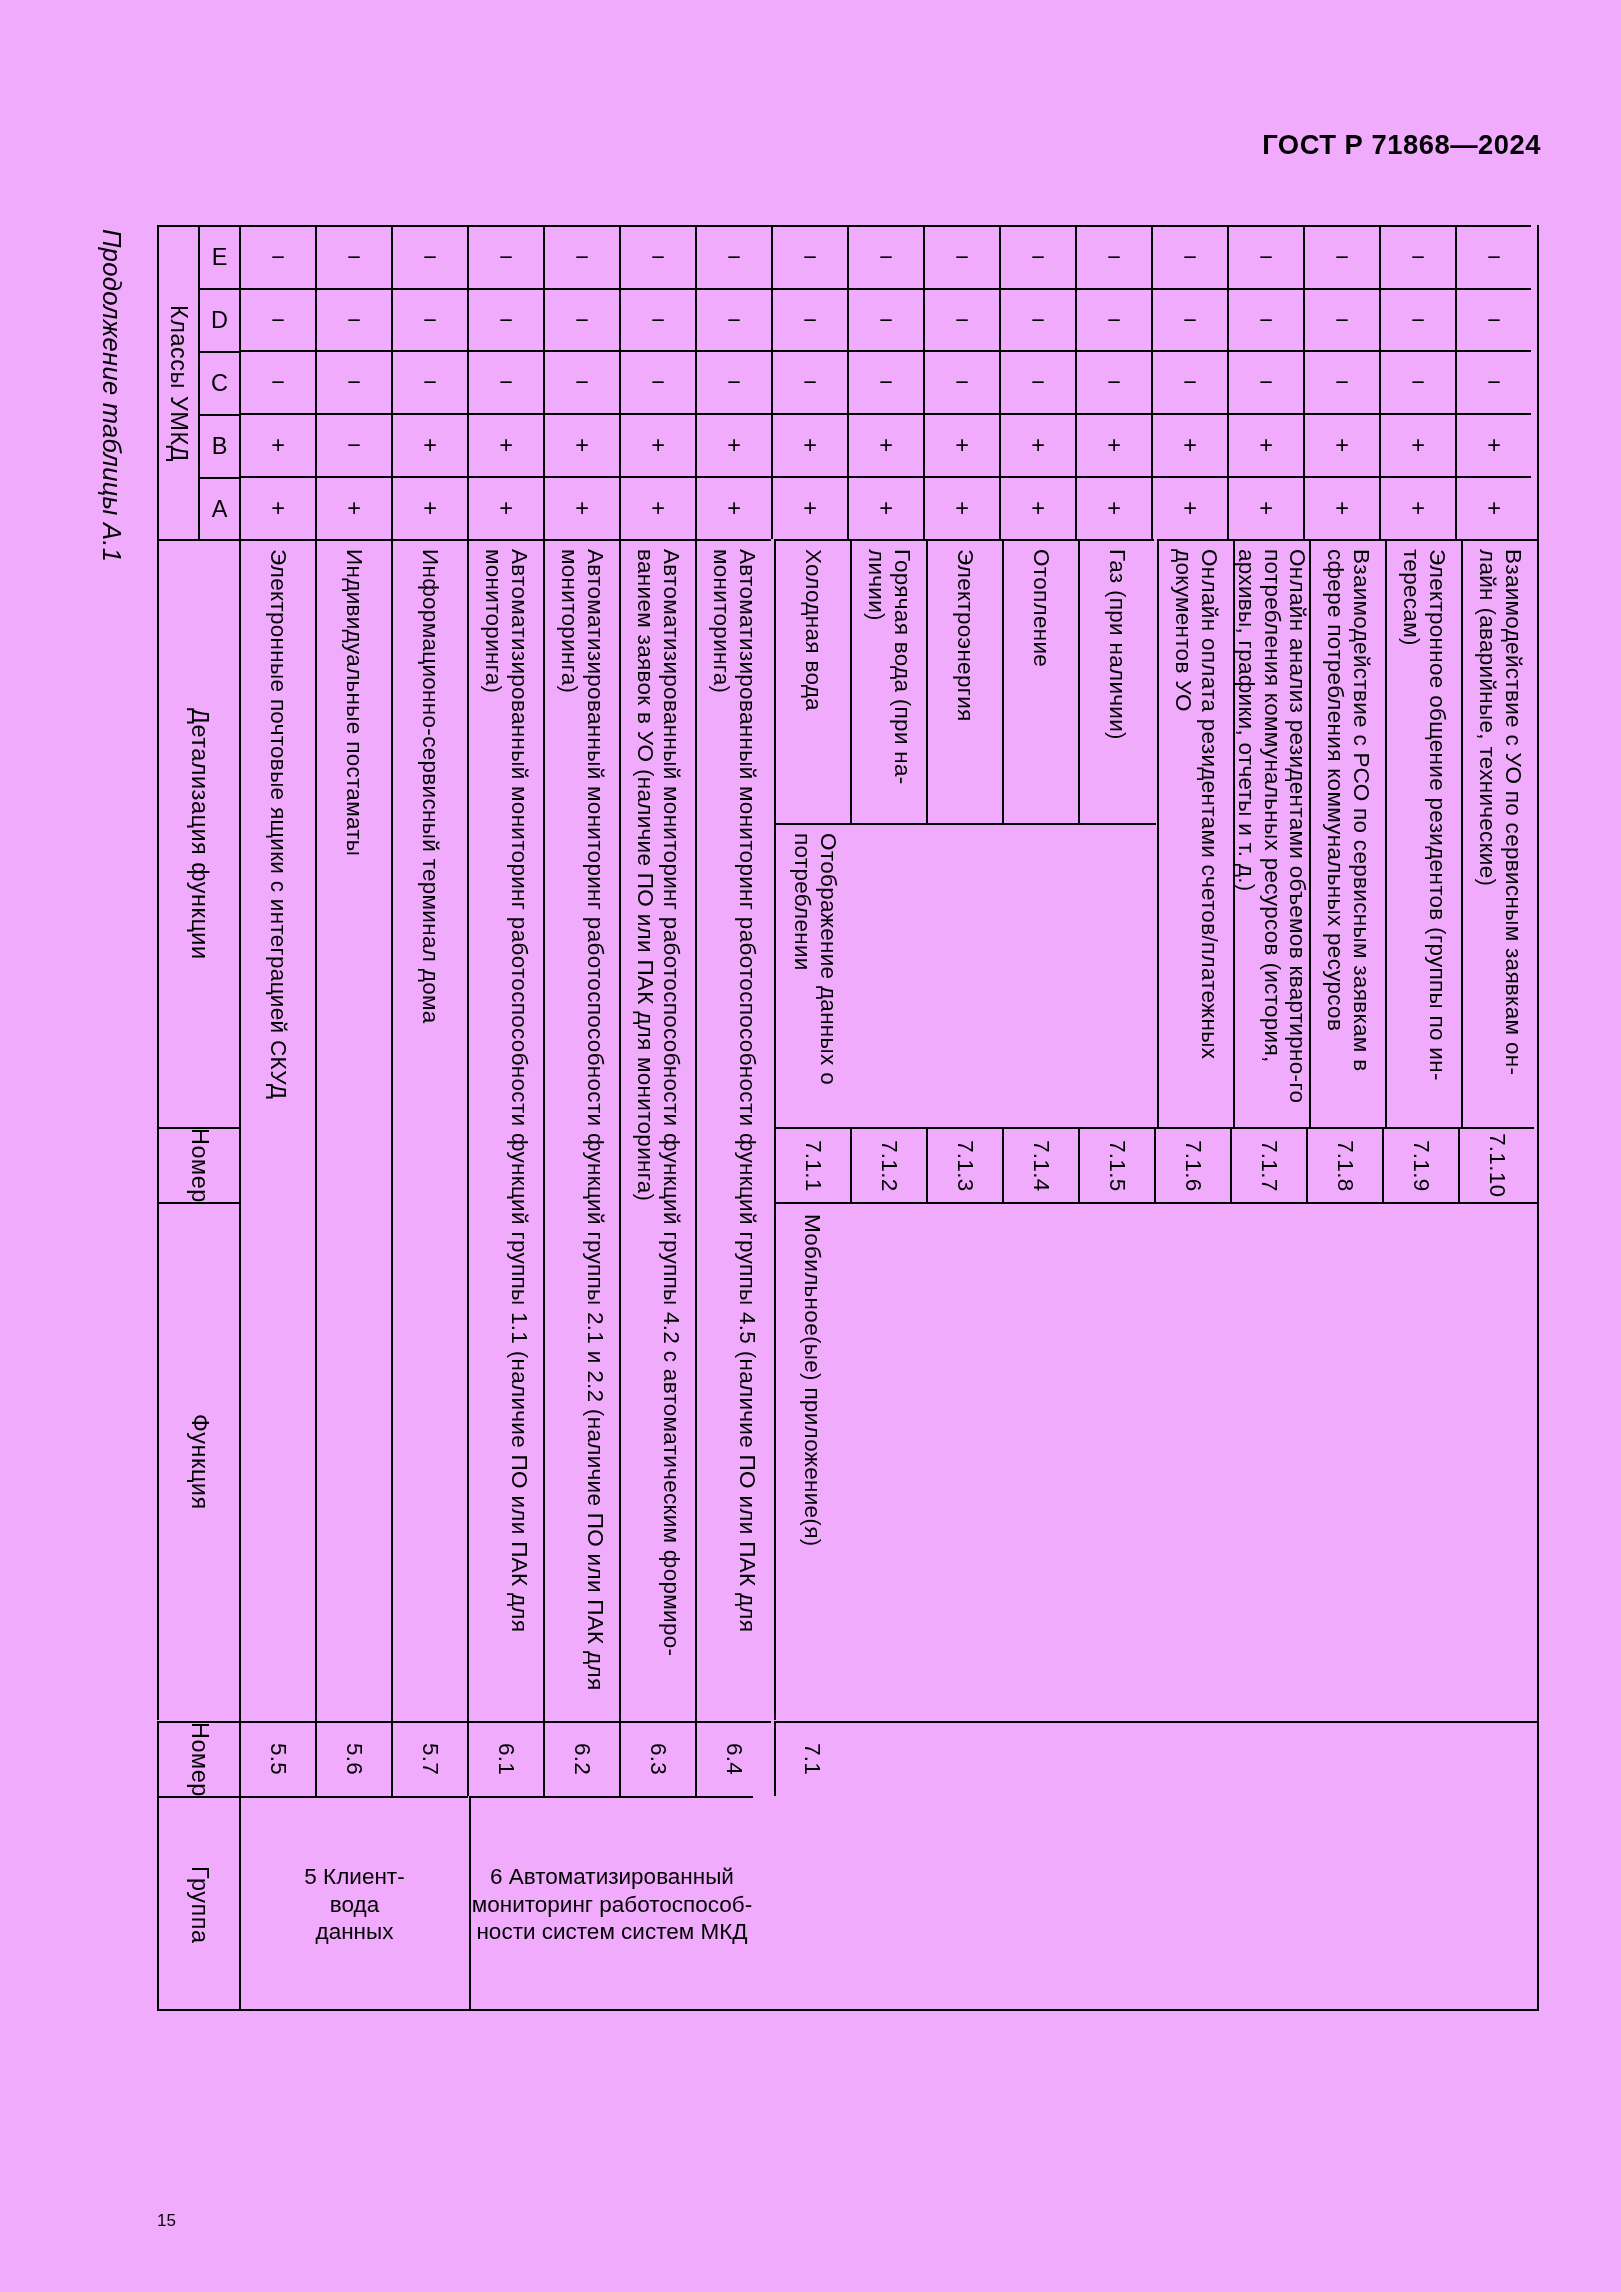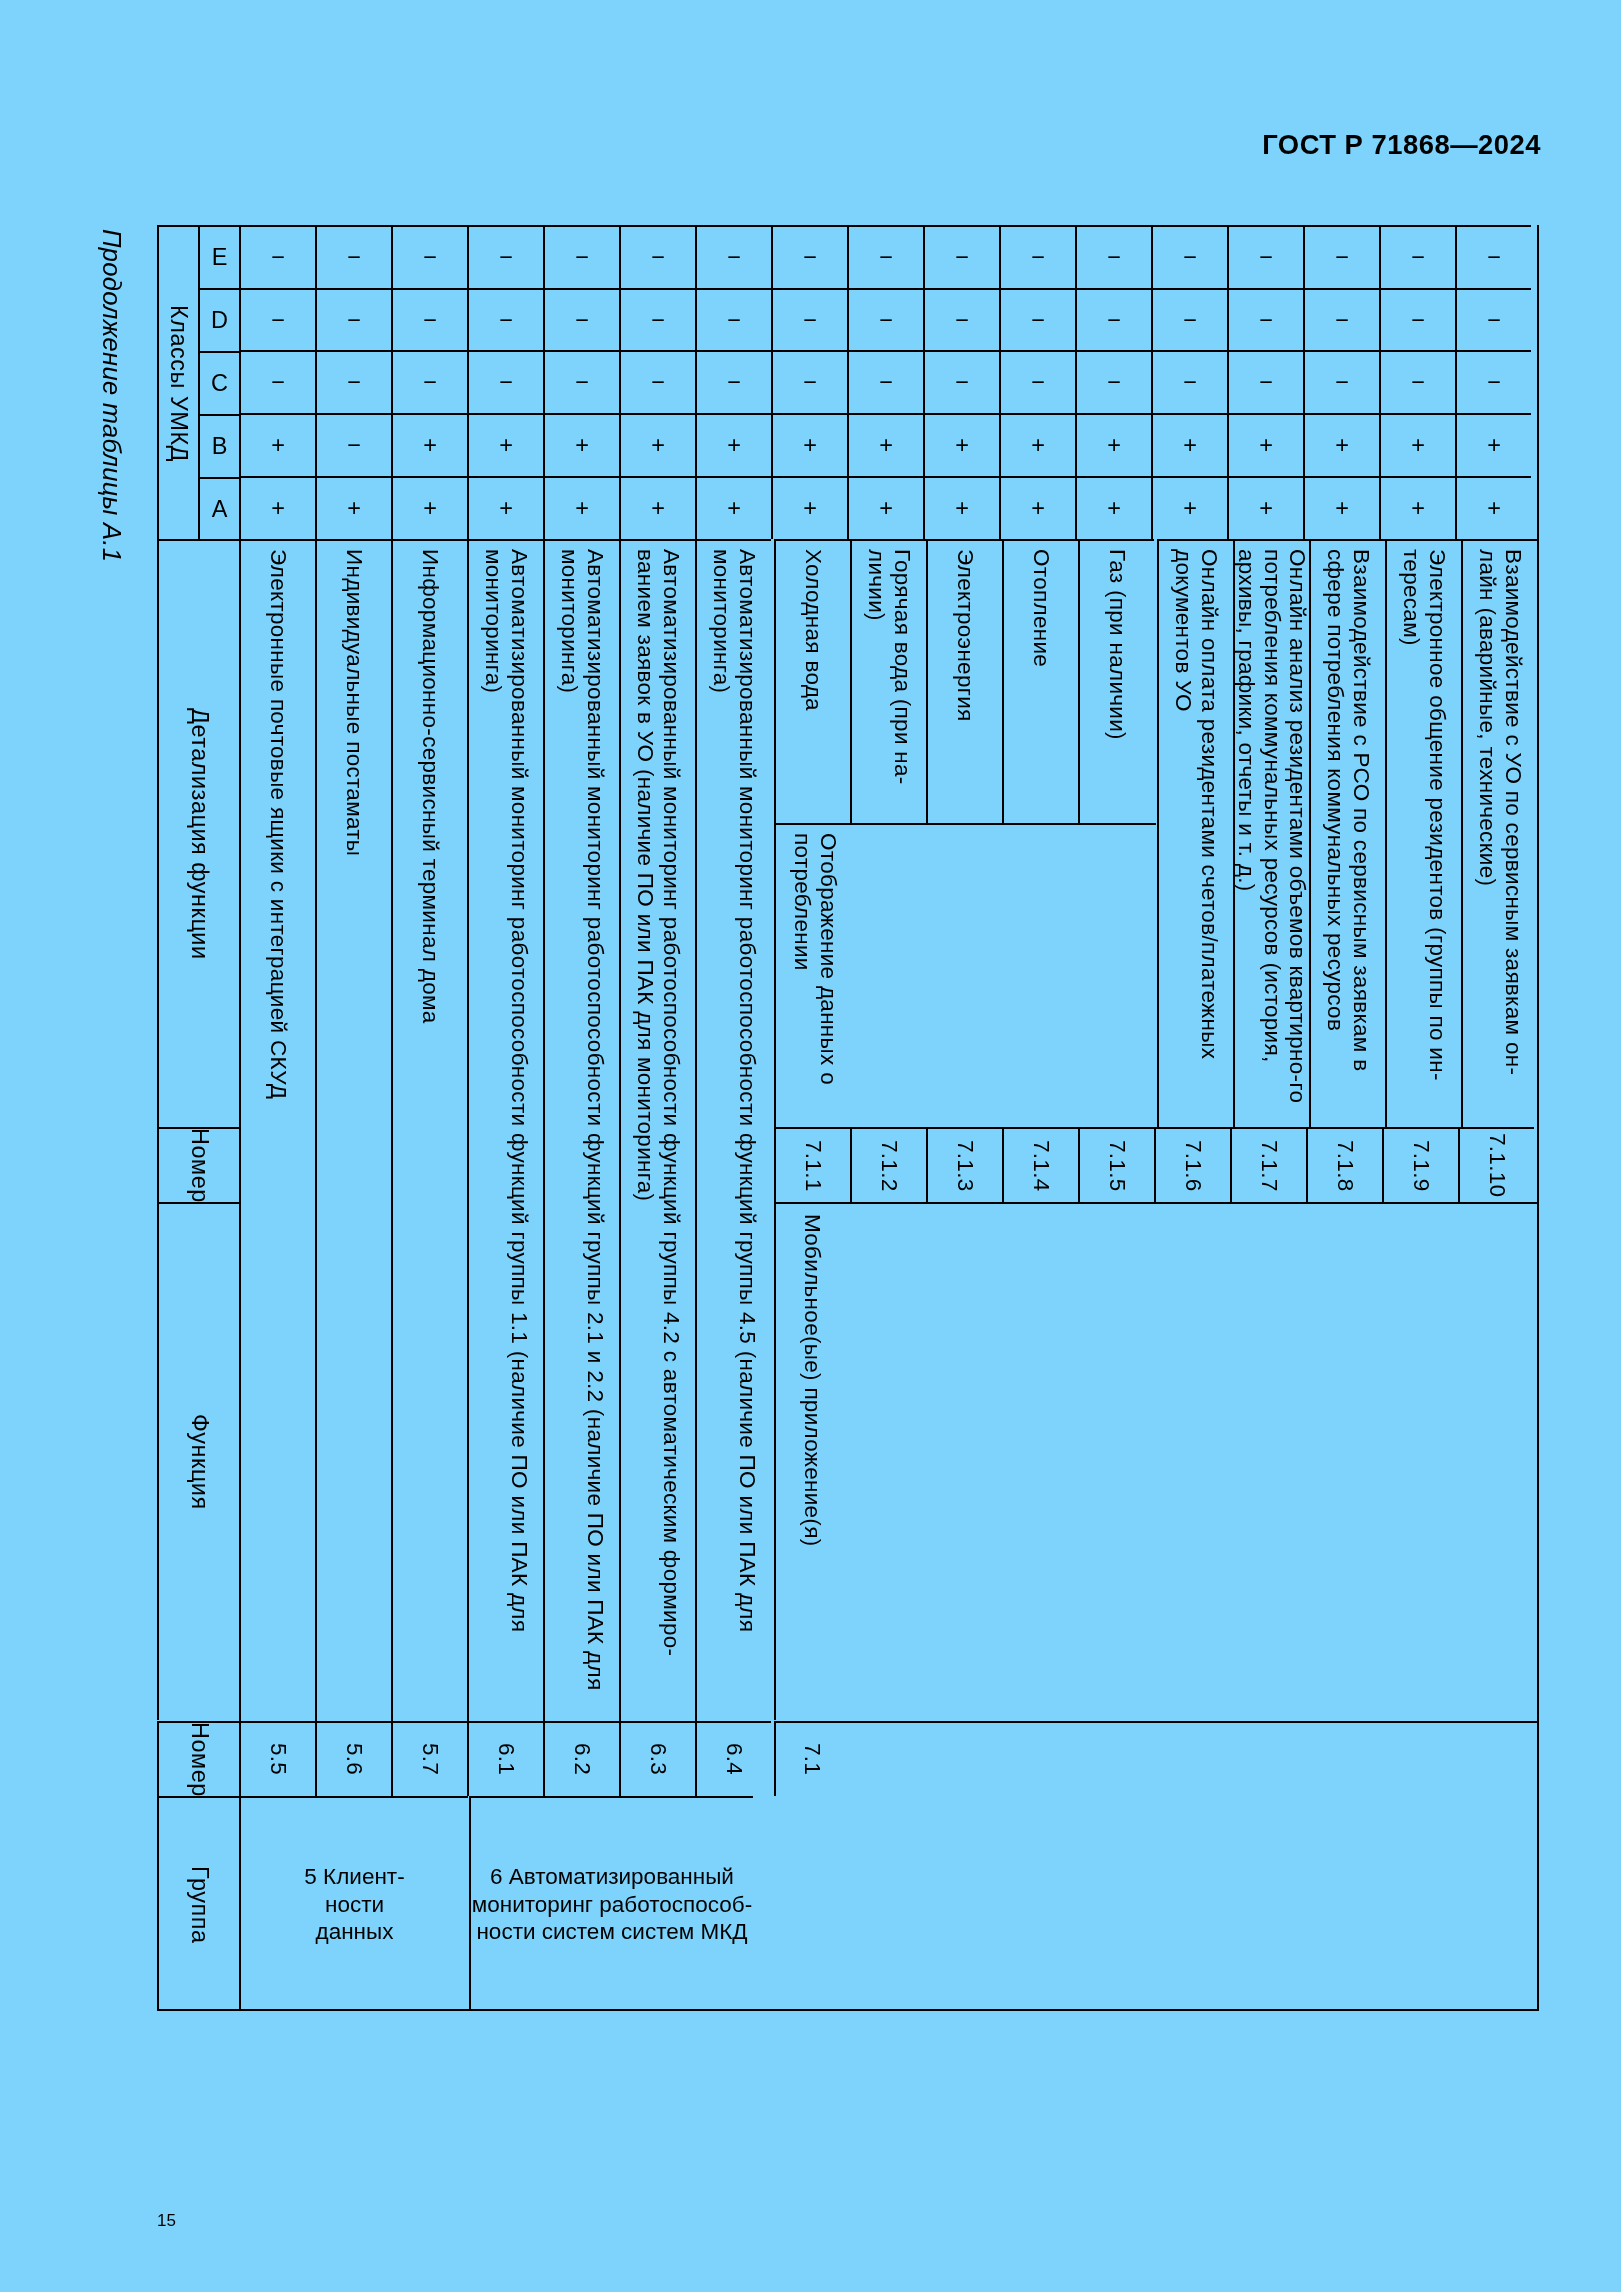--- a/index.html
+++ b/index.html
@@ -1,18 +1,18 @@
 <!DOCTYPE html>
 <html><head>
 <meta charset="utf-8">
 <style>
   * { margin:0; padding:0; box-sizing:border-box; }
   html,body { background:#9a9a9a; }
   body { font-family:"Liberation Sans", sans-serif; }
-  .sheet { position:relative; width:1621px; height:2293px; background:#7dd3fc; color:#000; overflow:hidden; margin:0 auto; }
+  .sheet { position:relative; width:1621px; height:2293px; background:#f0abfc; color:#000; overflow:hidden; margin:0 auto; }
 
   .doc-header { position:absolute; top:129px; left:0; width:1541px; text-align:right; font-weight:bold; font-size:27.4px; letter-spacing:0.5px; }
   .page-number { position:absolute; top:2211px; left:157px; font-size:17px; }
   .caption { position:absolute; top:229px; left:98px; font-style:italic; font-size:25.5px; }
 
   .vt { writing-mode:vertical-rl; line-height:25.5px; letter-spacing:0.3px; }
   .vfill { height:100%; }
 
   .tbl { position:absolute; left:157px; top:225px; width:1382px; height:1786px;
          border-right:2px solid #000; border-bottom:2px solid #000; font-size:22.5px; }
@@ -306,21 +306,21 @@
       </div>
       </div>
 
     <div class="cell vleft num" style="left:617px;top:1496px;width:765px;height:75px;padding-left:23.5px">
       <div class="vt">7.1</div>
     </div>
 
     <div class="cell gcell" style="left:82px;top:1571px;width:229px;height:215px">
 
     <div class="gline">5 Клиент-</div>
-        <div class="gline">ности</div>
+        <div class="gline">вода</div>
         <div class="gline">данных</div>
       </div>
     <div class="cell gcell" style="left:312px;top:1571px;width:284px;height:215px">
 
     <div class="gline">6 Автоматизированный</div>
         <div class="gline">мониторинг работоспособ-</div>
         <div class="gline">ности систем систем МКД</div>
       </div>
 
   </div>

